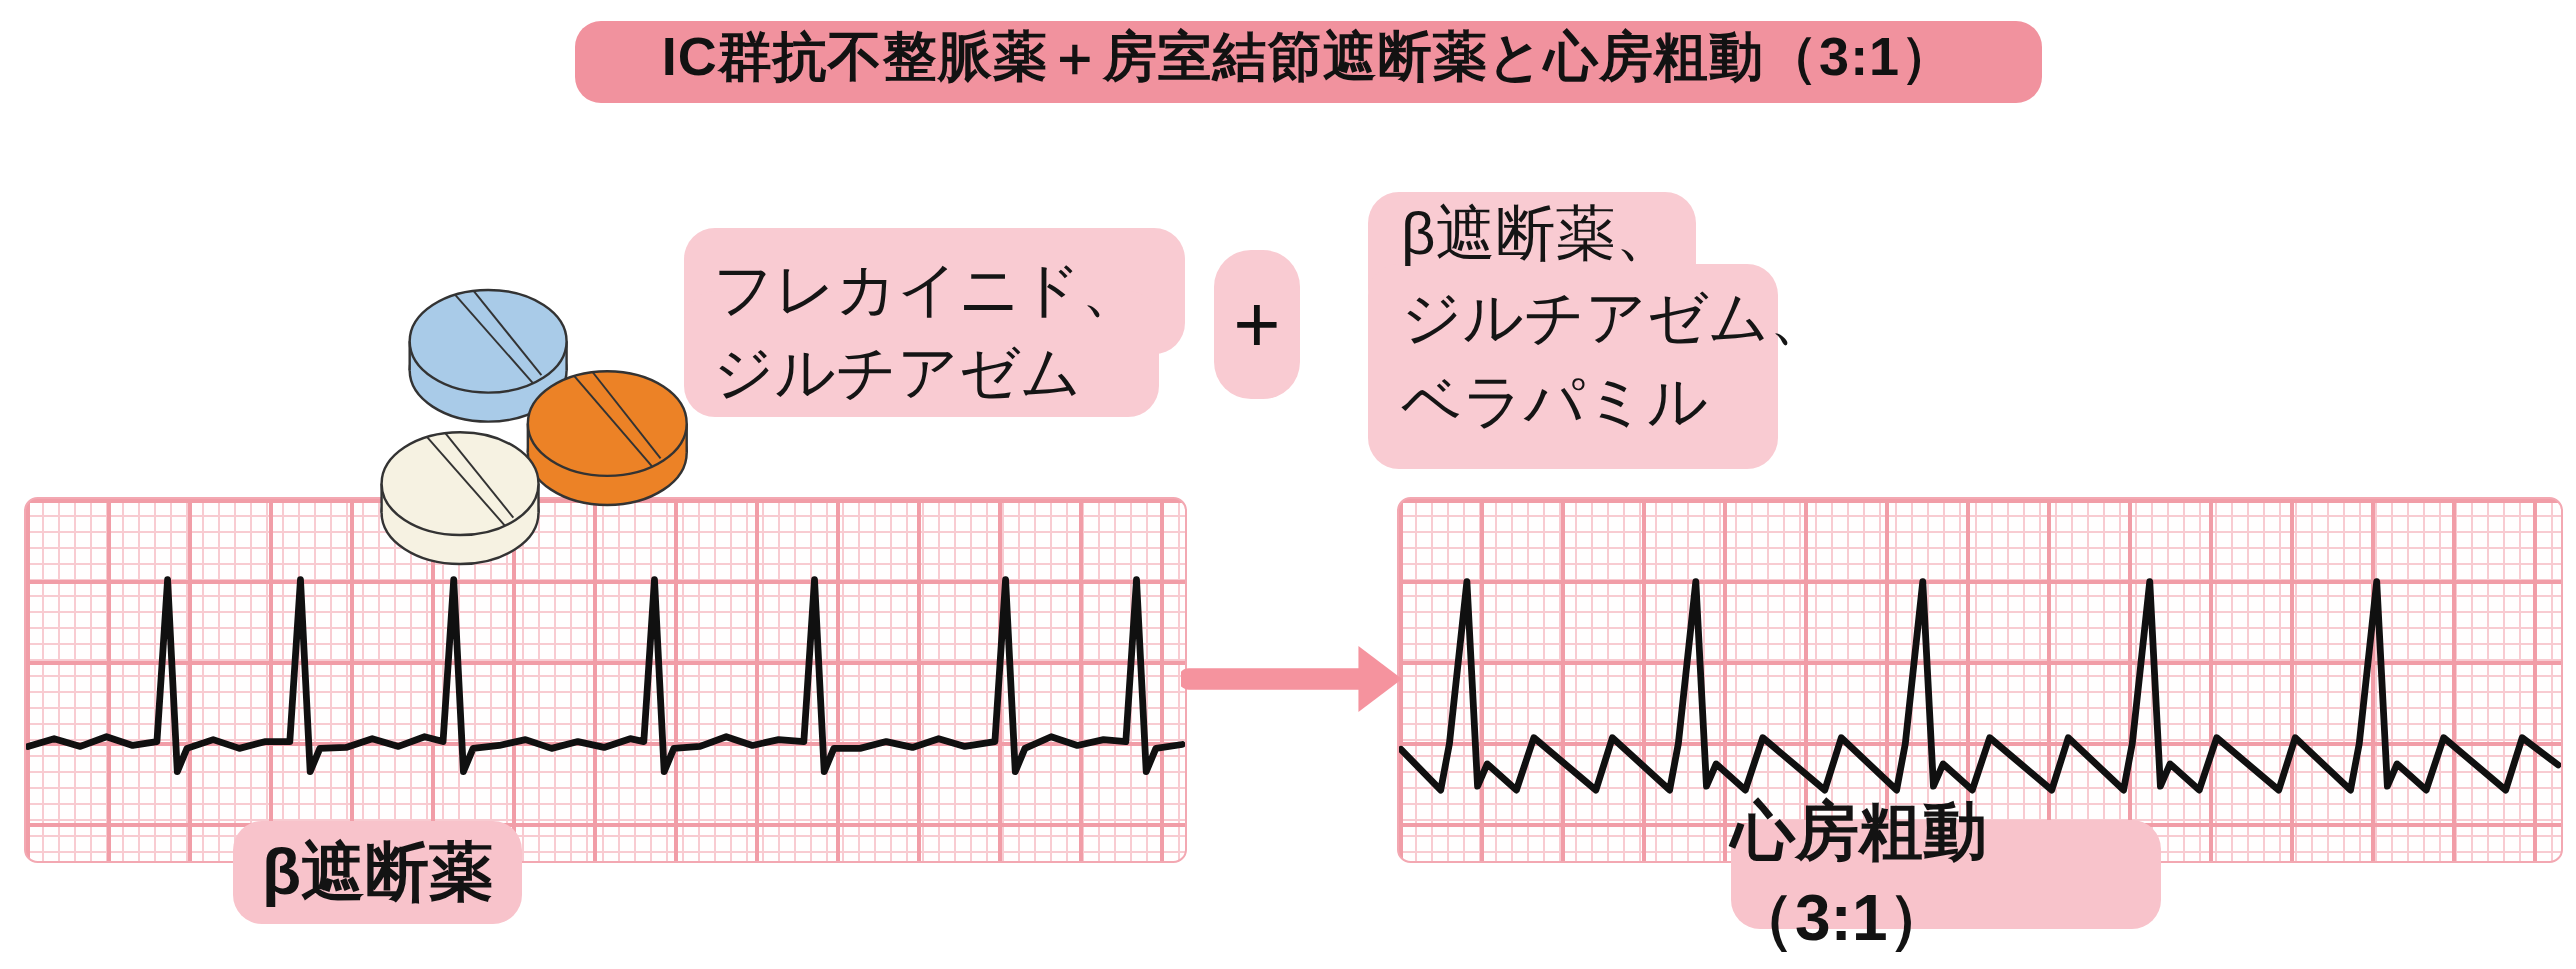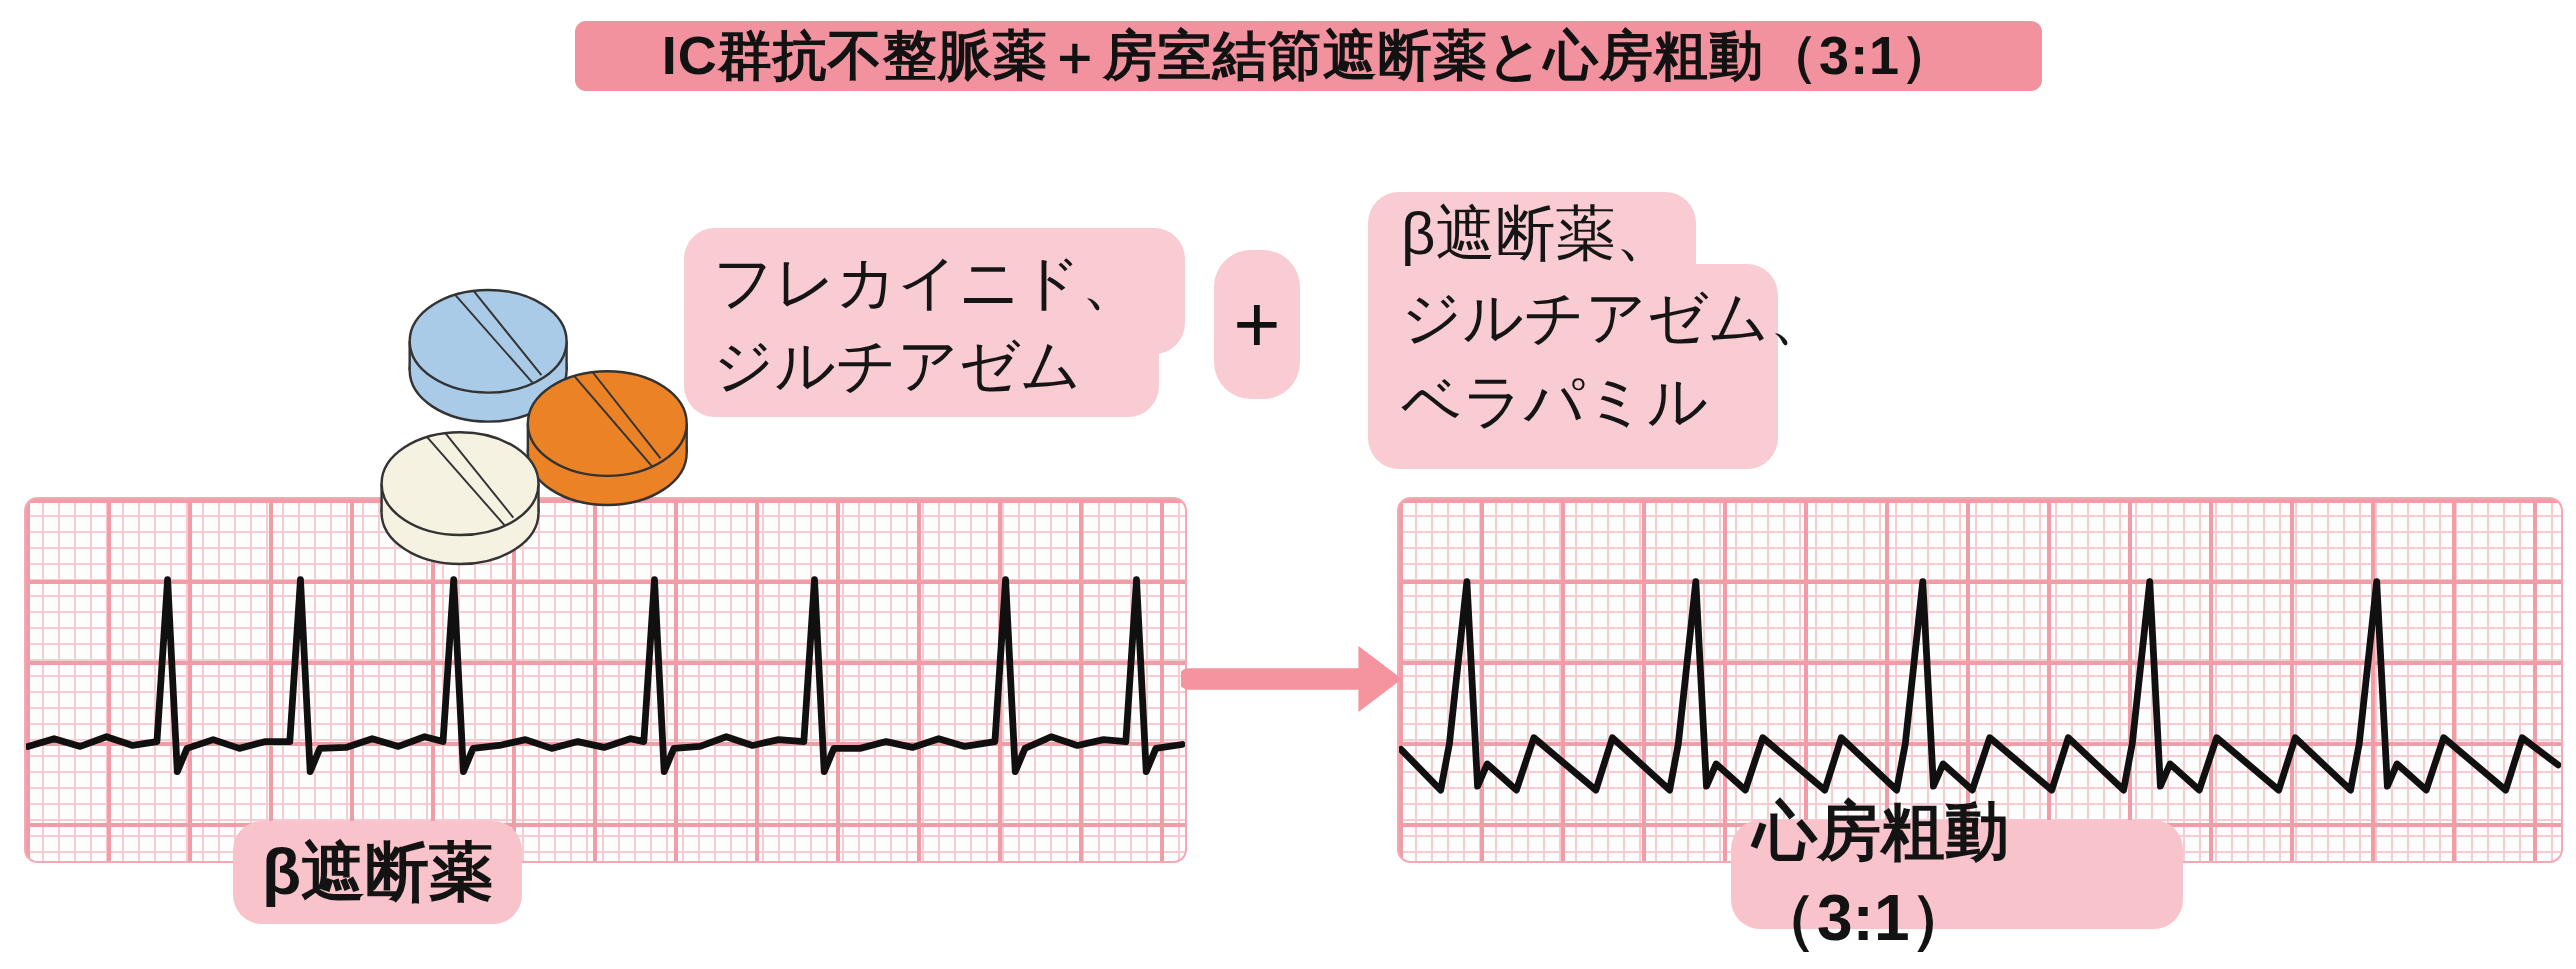--- a/index.html
+++ b/index.html
@@ -1,35 +1,35 @@
 <!DOCTYPE html>
 <html><head>
 <meta charset="utf-8">
 <style>
   html,body{margin:0;padding:0;background:#ffffff;}
   body{font-family:"Liberation Sans","DejaVu Sans",sans-serif;color:#111;}
   #canvas{position:relative;width:2576px;height:970px;background:#ffffff;overflow:hidden;}
 
   .title-banner{
-    position:absolute;left:575px;top:21.3px;width:1467px;height:70px;
-    background:#F1929E;border-radius:11px;
-    display:flex;align-items:center;justify-content:center;
+    position:absolute;left:575px;top:21.3px;width:1467px;height:82px;
+    background:#F1929E;border-radius:26px;
+    display:flex;align-items:flex-start;justify-content:center;
     font-size:54px;font-weight:600;letter-spacing:1px;color:#121212;
   }
 
   .bubble-rect{position:absolute;background:#F9CBD2;border-radius:31px;}
   .bubble-text{
     position:absolute;display:flex;flex-direction:column;justify-content:space-around;
     font-size:60px;font-weight:500;color:#151515;line-height:1.0;
   }
   .bubble-text span{white-space:nowrap;}
 
   #bubble-left-rect-a{left:684px;top:228px;width:501px;height:126px;}
   #bubble-left-rect-b{left:684px;top:291px;width:475px;height:126px;}
-  #bubble-left-text{left:713px;top:241px;width:466px;height:167px;}
+  #bubble-left-text{left:713px;top:248px;width:466px;height:167px;}
 
   .plus-badge{
     position:absolute;left:1214px;top:250px;width:86px;height:149px;
     background:#F9CBD2;border-radius:37px;
     display:flex;align-items:center;justify-content:center;
     font-size:81px;font-weight:400;color:#111;
   }
 
   #bubble-right-rect-a{left:1368px;top:192px;width:328px;height:128px;}
   #bubble-right-rect-b{left:1368px;top:264px;width:410px;height:205px;}
@@ -49,21 +49,21 @@
   #ecg-left{left:24px;width:1159px;}
   #ecg-right{left:1397px;width:1162px;}
   .ecg-paper svg{display:block;width:100%;height:100%;}
 
   .ecg-label{
     position:absolute;background:#F8C3CB;border-radius:29px;
     display:flex;align-items:center;justify-content:center;
     font-size:64px;font-weight:600;color:#131313;
   }
   #label-afib{left:233px;top:821px;width:289px;height:103px;}
-  #label-aflutter{left:1731px;top:820px;width:430px;height:109px;padding-left:22px;}
+  #label-aflutter{left:1731px;top:820px;width:430px;height:109px;}
 
   .pills-layer{position:absolute;left:369px;top:281px;width:339px;height:291px;}
   .arrow-layer{position:absolute;left:1181px;top:640px;width:223px;height:78px;}
 </style>
 </head>
 <body>
 
 <div id="canvas">
 
   <div class="title-banner">

